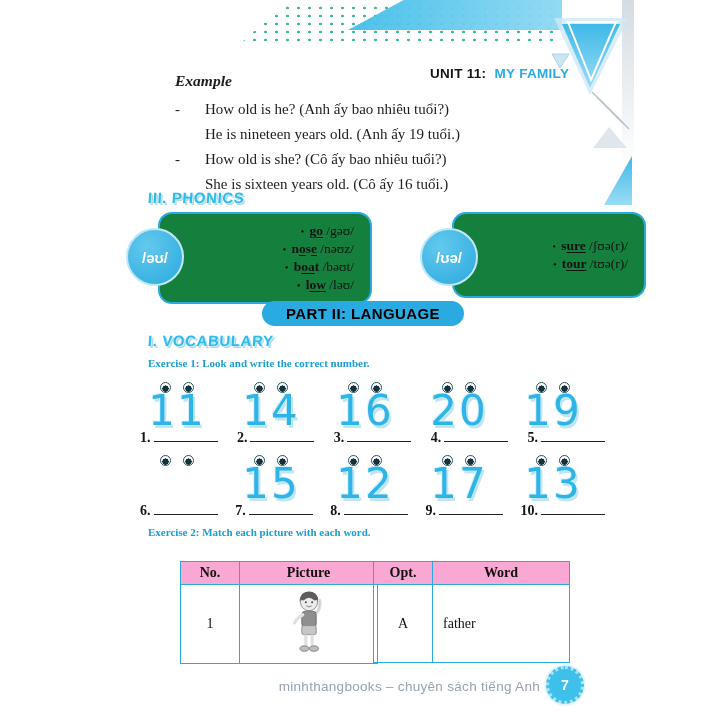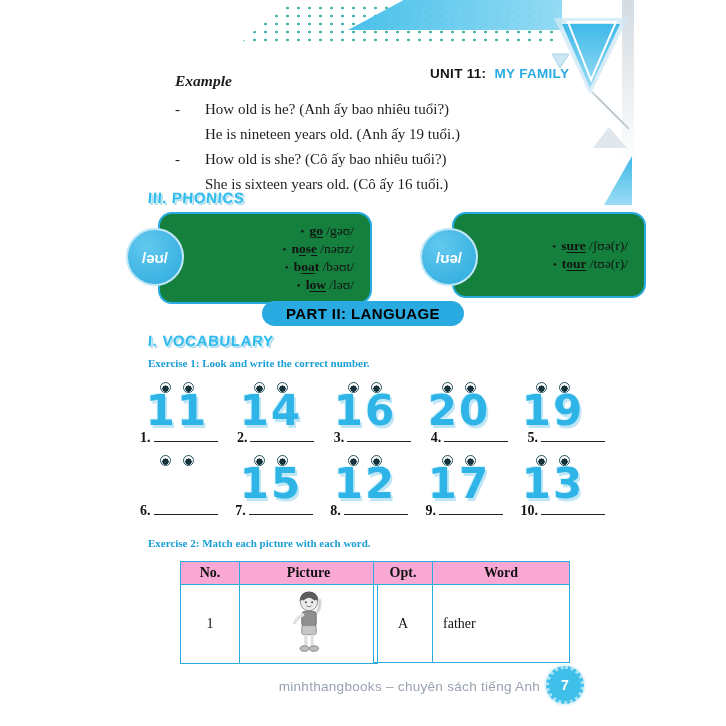--- a/index.html
+++ b/index.html
@@ -50,26 +50,26 @@
   .p-ipa{font-weight:normal;}
 
   
   .part-banner{left:50%;top:301px;transform:translateX(-50%);background:#29abe2;color:#000000;
     font-weight:700;font-size:15px;letter-spacing:.4px;padding:4px 24px;border-radius:15px;white-space:nowrap;}
 
   
   .vocab-heading{left:148px;top:332px;font-size:15px;}
   .ex-title{font-family:"Liberation Serif",serif;font-weight:bold;font-size:11px;color:#1a9ed6;}
   .ex1-title{left:148px;top:357px;}
-  .ex2-title{left:148px;top:537px;}
+  .ex2-title{left:148px;top:526px;}
 
   .numbers-row{left:135px;width:460px;display:flex;justify-content:space-between;}
   .nrow1{top:380px;}  .nrow2{top:453px;}
   .num-block{position:relative;width:84px;text-align:center;padding-top:10px;}
-  .num-text{font-family:"DejaVu Sans",sans-serif;font-weight:bold;font-size:42px;line-height:42px;
+  .num-text{font-family:"DejaVu Sans",sans-serif;font-weight:normal;font-size:42px;line-height:42px;
     color:#2fb4e8;letter-spacing:2px;
     text-shadow:-1px -1px 0 #d9f3fc,2px 3px 0 rgba(41,171,226,.30);}
   .eyes{position:absolute;top:2px;left:50%;transform:translateX(-50%);display:flex;gap:12px;z-index:3;}
   .eye{width:9px;height:9px;border-radius:50%;border:1px solid #27525f;
     background:radial-gradient(circle at 50% 62%,#15323c 42%,#ffffff 46%);}
   .blanks-row{left:140px;width:465px;display:flex;justify-content:space-between;}
   .brow1{top:430px;} .brow2{top:503px;}
   .blank-item{font-family:"Liberation Serif",serif;font-weight:bold;font-size:14px;color:#141414;white-space:nowrap;}
   .blank-line{display:inline-block;width:64px;border-bottom:1.5px solid #222;height:11px;margin-left:3px;}
 

